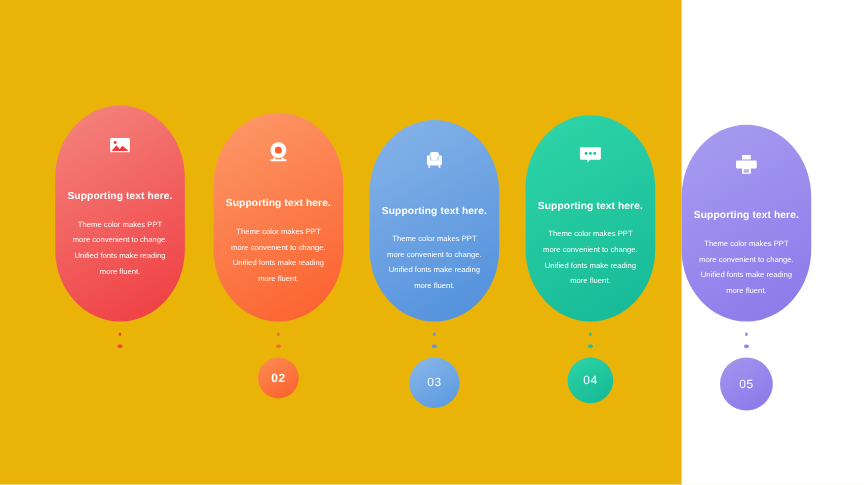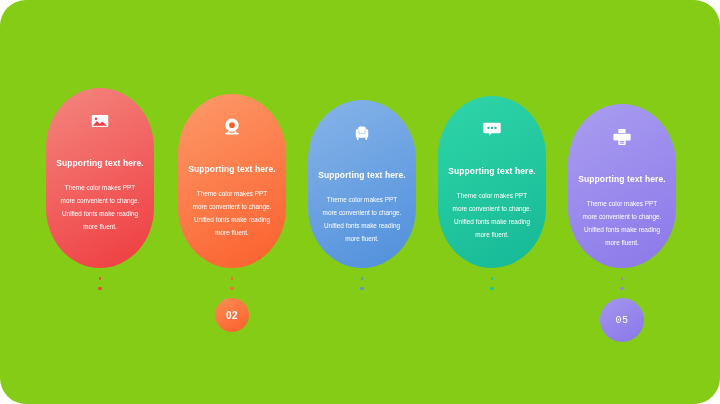--- a/index.html
+++ b/index.html
@@ -4,23 +4,22 @@
 <style>
   * { margin:0; padding:0; box-sizing:border-box; }
   html, body {
     width:720px; height:404px;
     background:#ffffff;
     font-family:"Liberation Sans", sans-serif;
     overflow:hidden;
   }
   #slide {
     position:relative;
-    width:720px; height:404px;
-    background:#84cc16;
-    border-radius:26px;
+    width:568px; height:404px;
+    background:#eab308;
   }
 
   
   .column {
     position:absolute;
     display:flex;
     flex-direction:column;
     align-items:center;
     width:112px;
   }
@@ -168,20 +167,23 @@
             <span class="ln">more convenient to change.</span>
             <span class="ln">Unified fonts make reading</span>
             <span class="ln">more fluent.</span>
           </div>
         </div>
       </div>
       <div class="dots">
         <span class="dot-sm" style="background: rgb(90, 149, 221);"></span>
         <span class="dot-md" style="background: rgb(90, 149, 221);"></span>
       </div>
+      <div class="numwrap">
+        <div class="num" style="width: 42px; height: 42px; background: linear-gradient(150deg, rgb(138, 184, 234) 0%, rgb(88, 151, 222) 100%);">03</div>
+      </div>
     </div>
     <div class="column" style="left: 436px; top: 96px;">
       <div class="card" style="height: 172px; background: linear-gradient(150deg, rgb(47, 214, 168) 0%, rgb(22, 184, 150) 100%);">
         <div class="card-inner">
           <div class="icon" style="color: rgb(22, 184, 150);">
             <svg viewBox="0 0 24 24" fill="#fff">
               <path d="M3.6 5.2h16.8c.6 0 1.1.5 1.1 1.1v9.1c0 .6-.5 1.1-1.1 1.1h-8.7l-2.5 2.5v-2.5H3.6c-.6 0-1.1-.5-1.1-1.1V6.3c0-.6.5-1.1 1.1-1.1z" fill="#fff"></path>
               <circle cx="8.1" cy="10.8" r="1.25" fill="currentColor"></circle>
               <circle cx="12" cy="10.8" r="1.25" fill="currentColor"></circle>
               <circle cx="15.9" cy="10.8" r="1.25" fill="currentColor"></circle>
@@ -192,20 +194,23 @@
             <span class="ln">Theme color makes PPT</span>
             <span class="ln">more convenient to change.</span>
             <span class="ln">Unified fonts make reading</span>
             <span class="ln">more fluent.</span>
           </div>
         </div>
       </div>
       <div class="dots">
         <span class="dot-sm" style="background: rgb(30, 195, 156);"></span>
         <span class="dot-md" style="background: rgb(30, 195, 156);"></span>
+      </div>
+      <div class="numwrap">
+        <div class="num" style="width: 38px; height: 38px; background: linear-gradient(150deg, rgb(45, 212, 166) 0%, rgb(20, 183, 149) 100%);">04</div>
       </div>
     </div>
     <div class="column" style="left: 566px; top: 104px;">
       <div class="card" style="height: 164px; background: linear-gradient(150deg, rgb(169, 157, 240) 0%, rgb(139, 120, 234) 100%);">
         <div class="card-inner">
           <div class="icon" style="color: rgb(139, 120, 234);">
             <svg viewBox="0 0 24 24" fill="#fff">
               <rect x="8" y="3.4" width="8" height="4.2" rx="0.6" fill="#fff"></rect>
               <rect x="2.6" y="8.4" width="18.8" height="7.4" rx="1.2" fill="#fff"></rect>
               <rect x="8" y="15.2" width="8" height="5.4" rx="0.6" fill="#fff"></rect>
@@ -220,16 +225,16 @@
             <span class="ln">Unified fonts make reading</span>
             <span class="ln">more fluent.</span>
           </div>
         </div>
       </div>
       <div class="dots">
         <span class="dot-sm" style="background: rgb(147, 133, 236);"></span>
         <span class="dot-md" style="background: rgb(147, 133, 236);"></span>
       </div>
       <div class="numwrap">
-        <div class="num" style="width: 44px; height: 44px; background: linear-gradient(150deg, rgb(163, 150, 239) 0%, rgb(138, 119, 233) 100%); font-family: Liberation Mono, monospace;">05</div>
+        <div class="num" style="width: 44px; height: 44px; background: linear-gradient(150deg, rgb(163, 150, 239) 0%, rgb(138, 119, 233) 100%);">05</div>
       </div>
     </div>
   </div>
 
 </body></html>

